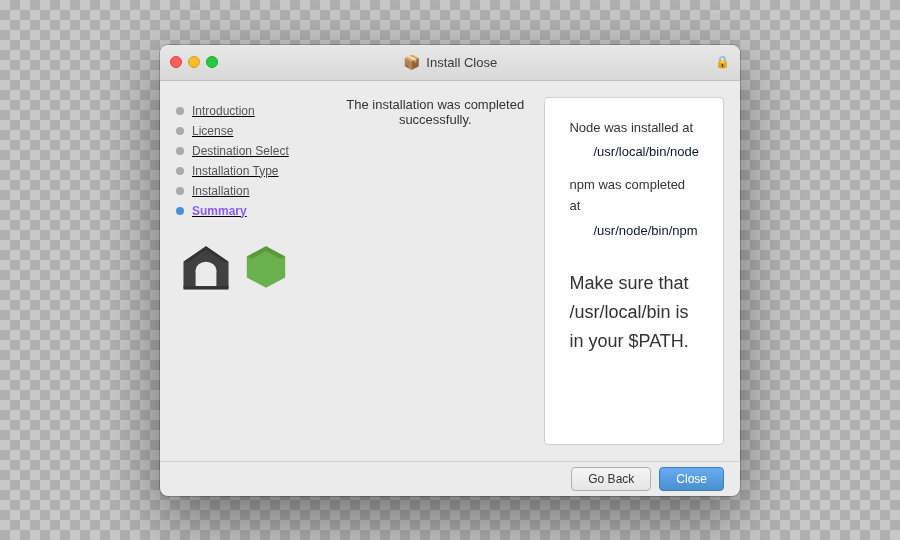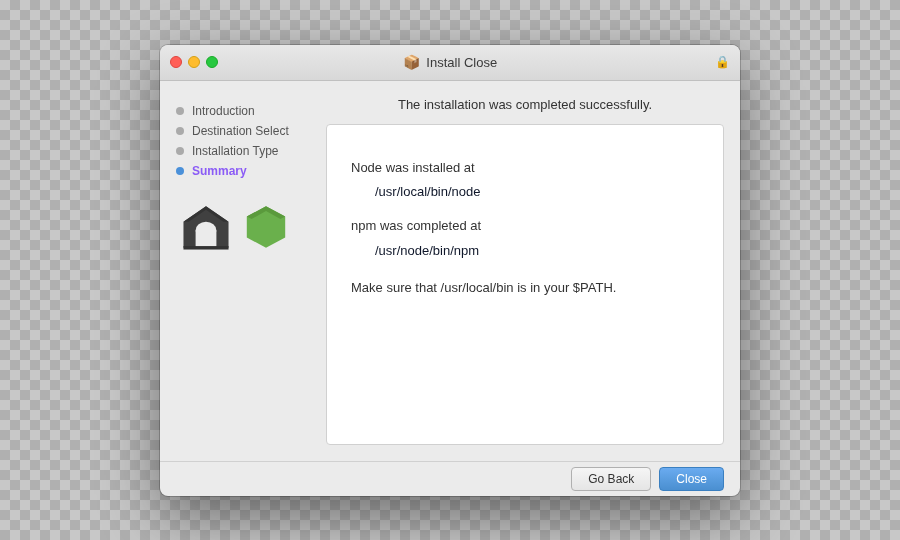--- a/index.html
+++ b/index.html
@@ -92,20 +92,21 @@
 
     .sidebar {
       width: 150px;
       flex-shrink: 0;
       padding-top: 4px;
     }
 
     .sidebar-items {
       list-style: none;
       margin-bottom: 20px;
+      text-decoration: underline;
     }
 
     .sidebar-item {
       display: flex;
       align-items: center;
       gap: 8px;
       padding: 3px 0;
       font-size: 12px;
       color: #555;
     }
@@ -143,21 +144,21 @@
 
     
     .npm-logo {
       width: 48px;
       height: 48px;
     }
 
     .main-content {
       flex: 1;
       display: flex;
-      flex-direction: column;
+      flex-direction: row;
     }
 
     .success-text {
       font-size: 13px;
       color: #333;
       margin-bottom: 12px;
       text-align: center;
     }
 
     .content-box {
@@ -171,33 +172,32 @@
       line-height: 1.6;
     }
 
     .install-section {
       margin-bottom: 12px;
     }
 
     .install-label {
       font-size: 13px;
       color: #333;
-      margin-top: 13px;
     }
 
     .install-path {
       font-size: 13px;
       color: #0f172a;
       margin-left: 24px;
       margin-top: 4px;
     }
 
     .path-note {
-      margin-top: 16px;
-      font-size: 13px;
+      margin-top: 28px;
+      font-size: 18px;
       color: #333;
     }
 
     .footer {
       display: flex;
       justify-content: flex-end;
       align-items: center;
       padding: 5px 16px;
       gap: 8px;
       border-top: 1px solid #d0d0d0;
@@ -248,25 +248,33 @@
     <div class="content-area">
 
       <div class="sidebar">
         <ul class="sidebar-items">
           <li class="sidebar-item">
             <span class="sidebar-dot"></span>
             <span>Introduction</span>
           </li>
           <li class="sidebar-item">
             <span class="sidebar-dot"></span>
+            <span>License</span>
+          </li>
+          <li class="sidebar-item">
+            <span class="sidebar-dot"></span>
             <span>Destination Select</span>
           </li>
           <li class="sidebar-item">
             <span class="sidebar-dot"></span>
             <span>Installation Type</span>
+          </li>
+          <li class="sidebar-item">
+            <span class="sidebar-dot"></span>
+            <span>Installation</span>
           </li>
           <li class="sidebar-item active">
             <span class="sidebar-dot"></span>
             <span>Summary</span>
           </li>
         </ul>
 
         <div class="sidebar-logos">
 
           <svg class="node-logo" viewBox="0 0 60 60">

